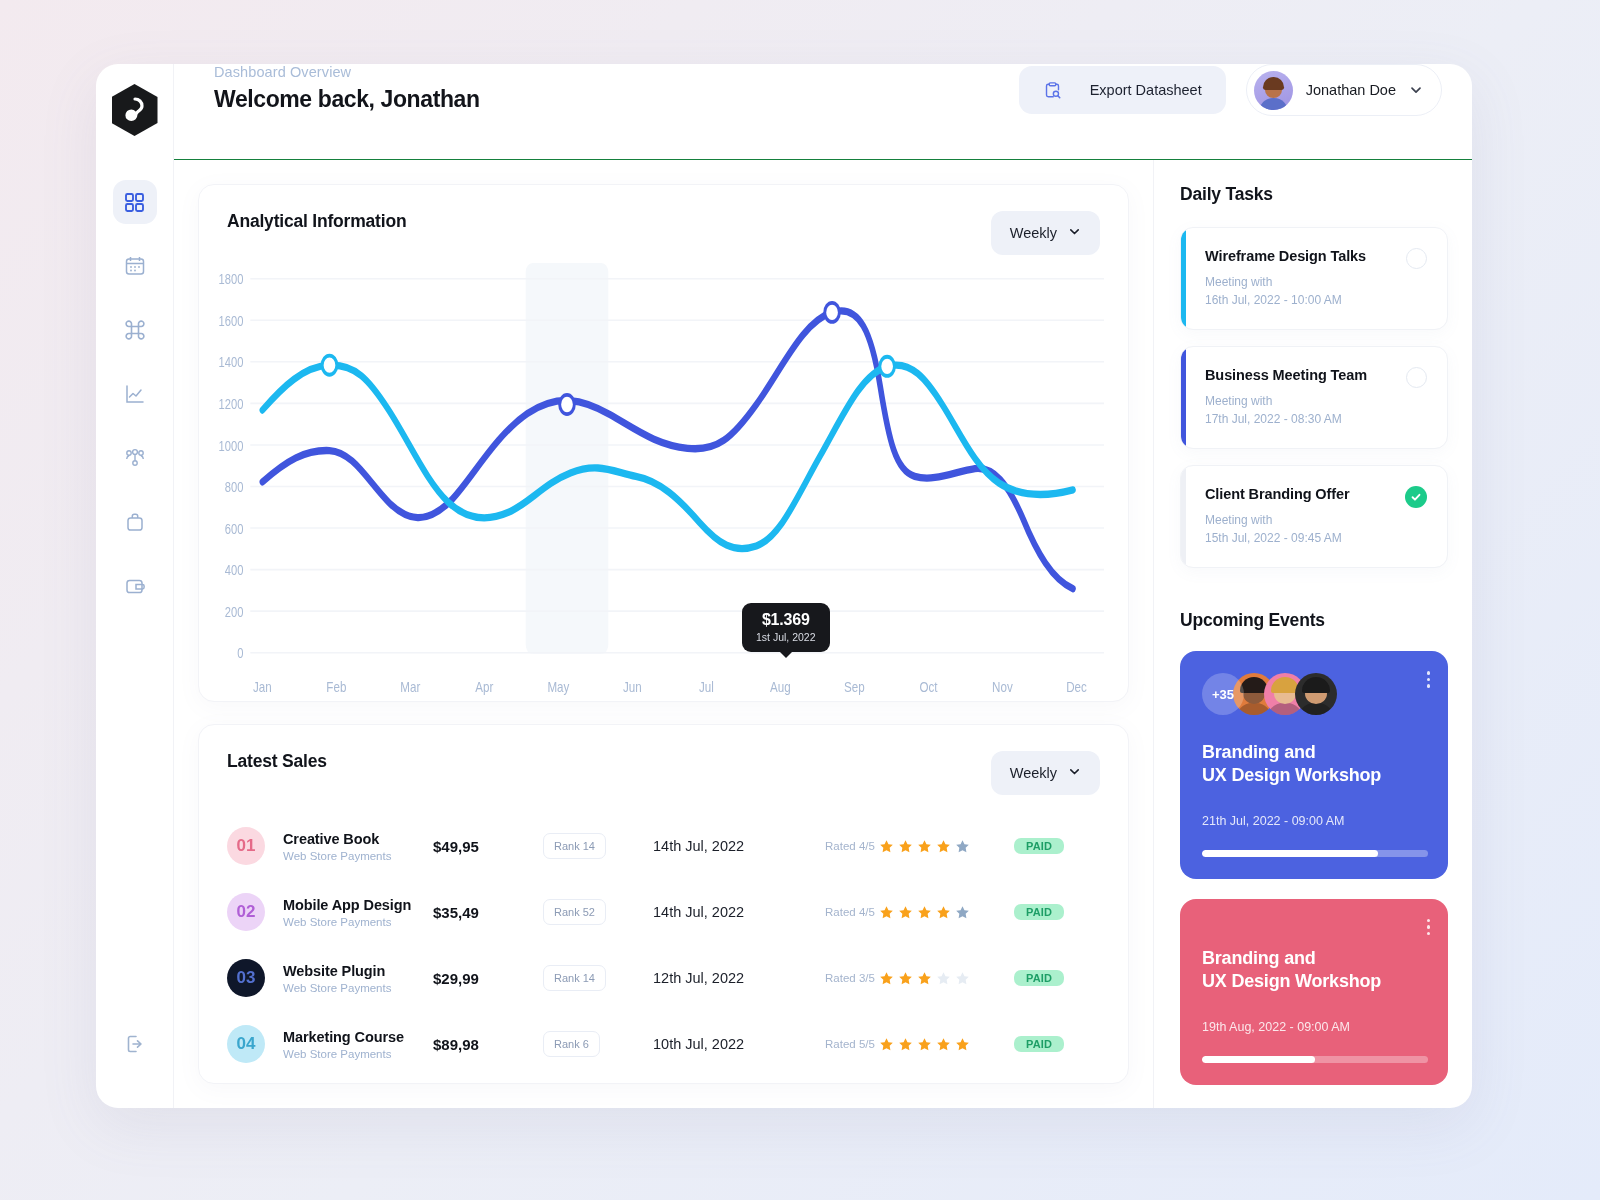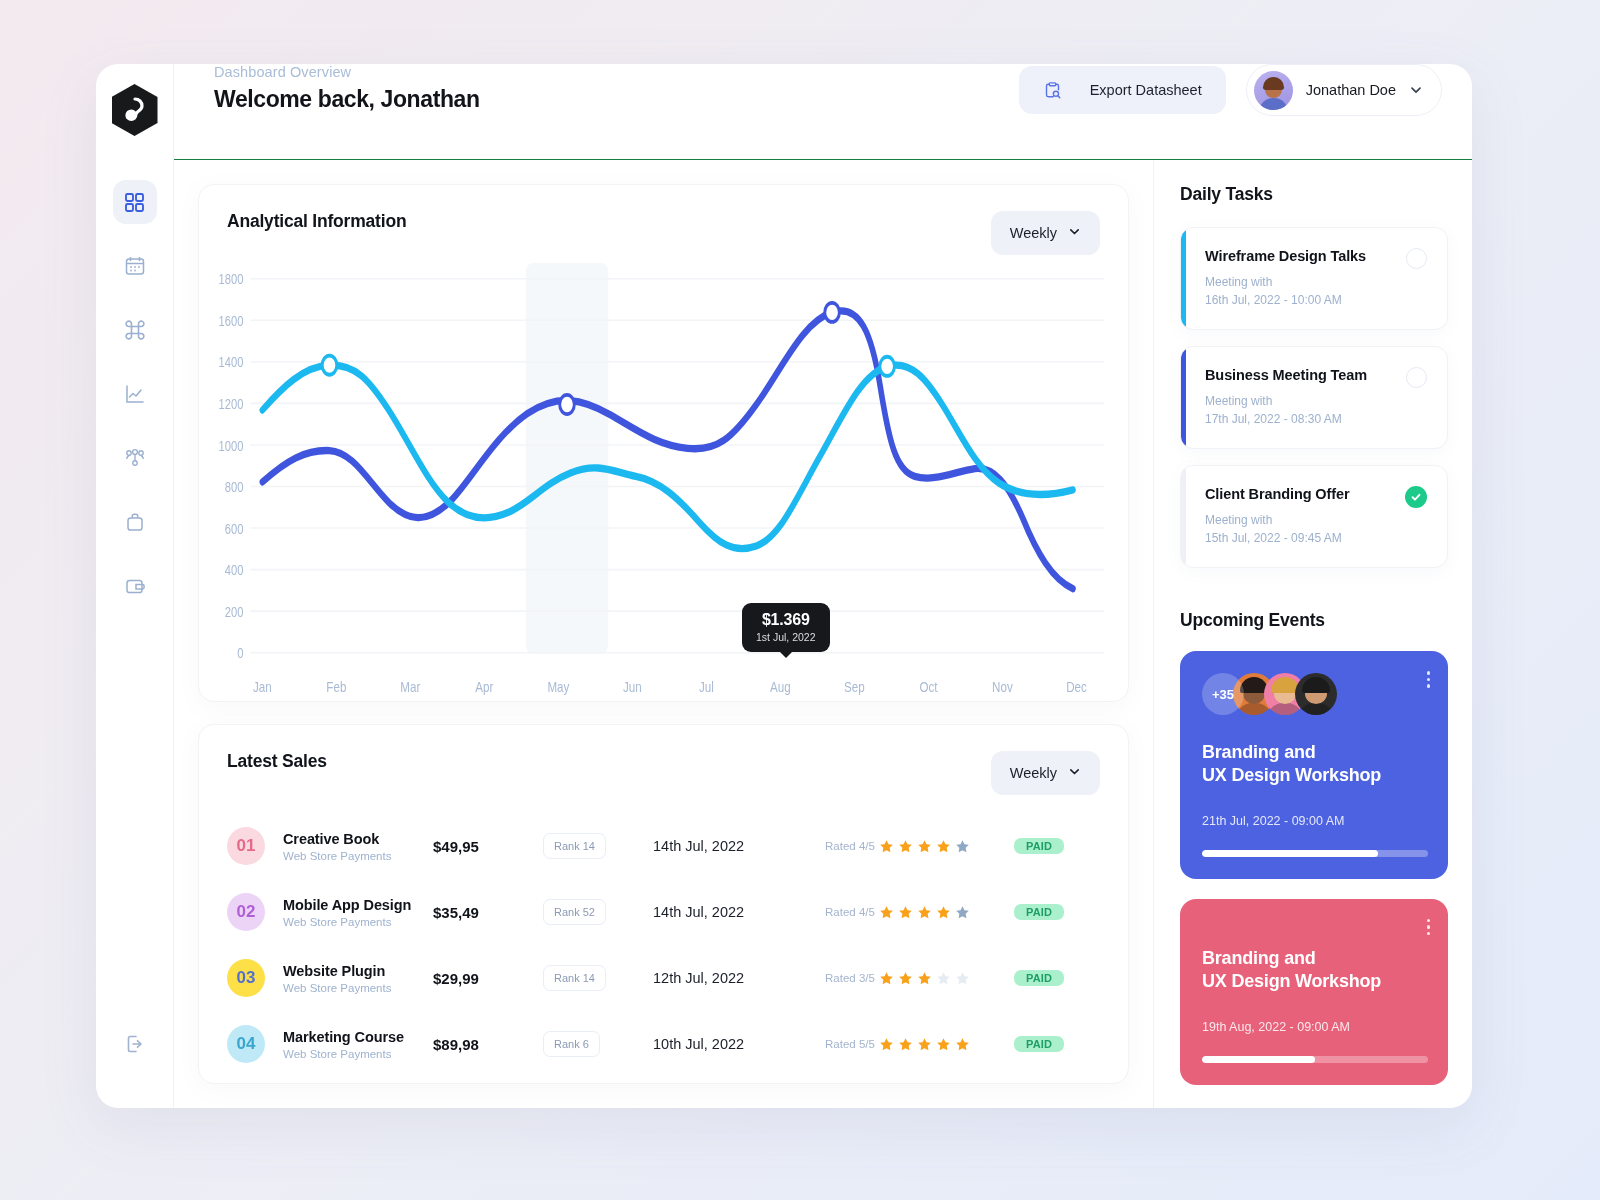--- a/index.html
+++ b/index.html
@@ -520,21 +520,21 @@
                     <svg class="star" viewBox="0 0 20 20">
                       <path fill="#8fa8c4" d="M10 1.6l2.6 5.3 5.8.8-4.2 4.1 1 5.8L10 14.9l-5.2 2.7 1-5.8L1.6 7.7l5.8-.8z"></path>
                     </svg>
                   </span>
     </div>
     <div class="paid-cell">
                   <span class="paid-badge">PAID</span>
                 </div>
   </div>
   <div class="row">
-    <div class="num-badge" style="background:#fde047;color:#5370cf">03</div>
+    <div class="num-badge" style="background:#0f172a;color:#5370cf">03</div>
     <div class="prod">
       <div class="prod-name">Website Plugin</div>
       <div class="prod-sub">Web Store Payments</div>
     </div>
     <div class="price">$29,99</div>
     <div class="rank-cell"><span class="rank-badge">Rank 14</span></div>
     <div class="date-cell">12th Jul, 2022</div>
     <div class="rating-cell">
       <span class="rated-lbl">Rated 3/5</span>
       <span class="stars">

